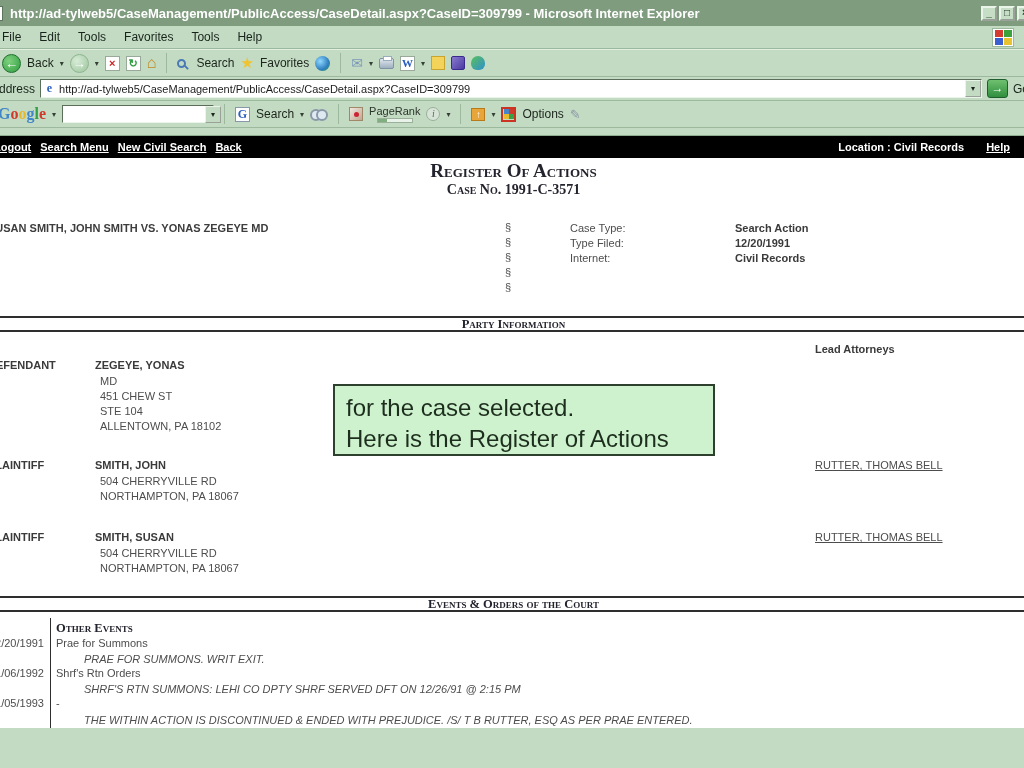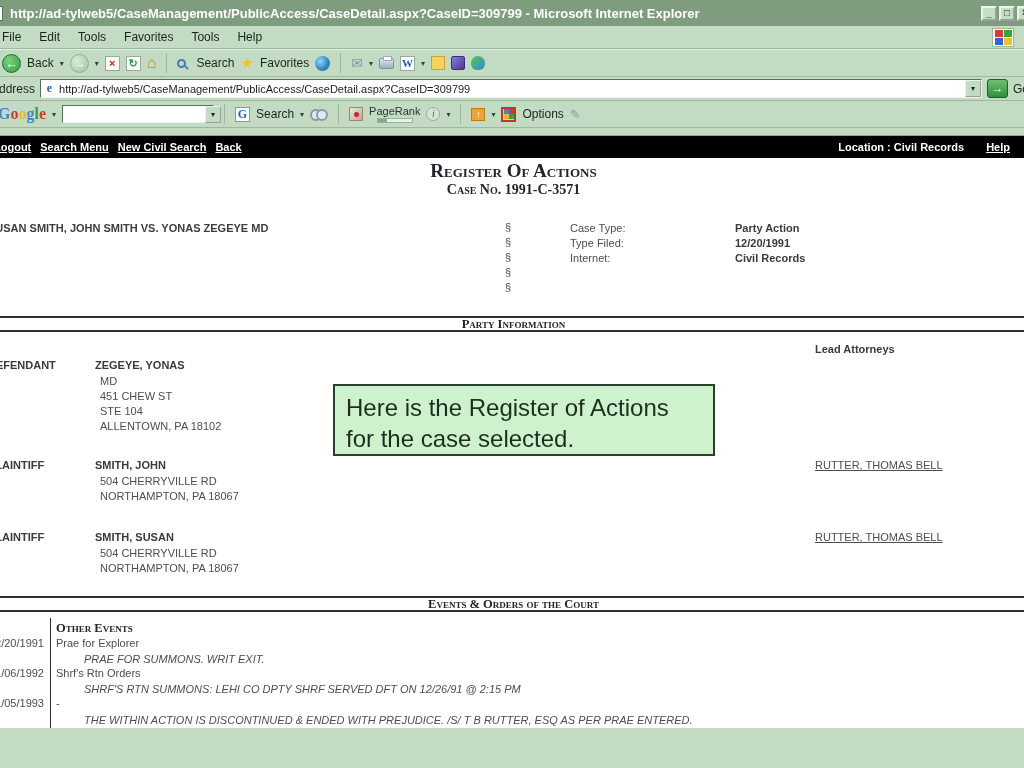--- a/index.html
+++ b/index.html
@@ -287,40 +287,40 @@
         <div>§</div>
         <div>§</div>
       </div>
 
       <div class="case-labels">
         <div>Case Type:</div>
         <div>Type Filed:</div>
         <div>Internet:</div>
       </div>
       <div class="case-values">
-        <div>Party Action</div>
+        <div>Search Action</div>
         <div>12/20/1991</div>
         <div>Civil Records</div>
       </div>
 
       <div class="band party serifcaps">Party Information</div>
       <div class="lead-att">Lead Attorneys</div>
 
       <span class="p-role" style="top:201px">DEFENDANT</span>
       <span class="p-name" style="top:201px">ZEGEYE, YONAS</span>
       <div class="p-addr" style="top:216px">
         <div>MD</div>
         <div>451 CHEW ST</div>
         <div>STE 104</div>
         <div>ALLENTOWN, PA 18102</div>
       </div>
 
       <div class="callout">
+        <div>for the case selected.</div>
         <div>Here is the Register of Actions</div>
-        <div>for the case selected.</div>
       </div>
 
       <span class="p-role" style="top:301px">PLAINTIFF</span>
       <span class="p-name" style="top:301px">SMITH, JOHN</span>
       <span class="p-att" style="top:301px">RUTTER, THOMAS BELL</span>
       <div class="p-addr" style="top:316px">
         <div>504 CHERRYVILLE RD</div>
         <div>NORTHAMPTON, PA 18067</div>
       </div>
 
@@ -330,21 +330,21 @@
       <div class="p-addr" style="top:388px">
         <div>504 CHERRYVILLE RD</div>
         <div>NORTHAMPTON, PA 18067</div>
       </div>
 
       <div class="band events serifcaps">Events &amp; Orders of the Court</div>
       <div class="ev-vline"></div>
       <div class="ev-group serifcaps">Other Events</div>
 
       <span class="ev-date" style="top:479px">12/20/1991</span>
-      <span class="ev-title" style="top:479px">Prae for Explorer</span>
+      <span class="ev-title" style="top:479px">Prae for Summons</span>
       <span class="ev-comment" style="top:495px">PRAE FOR SUMMONS. WRIT EXIT.</span>
 
       <span class="ev-date" style="top:509px">01/06/1992</span>
       <span class="ev-title" style="top:509px">Shrf's Rtn Orders</span>
       <span class="ev-comment" style="top:525px">SHRF'S RTN SUMMONS: LEHI CO DPTY SHRF SERVED DFT ON 12/26/91 @ 2:15 PM</span>
 
       <span class="ev-date" style="top:539px">01/05/1993</span>
       <span class="ev-title" style="top:539px">-</span>
       <span class="ev-comment" style="top:556px">THE WITHIN ACTION IS DISCONTINUED &amp; ENDED WITH PREJUDICE. /S/ T B RUTTER, ESQ AS PER PRAE ENTERED.</span>
     </div>

